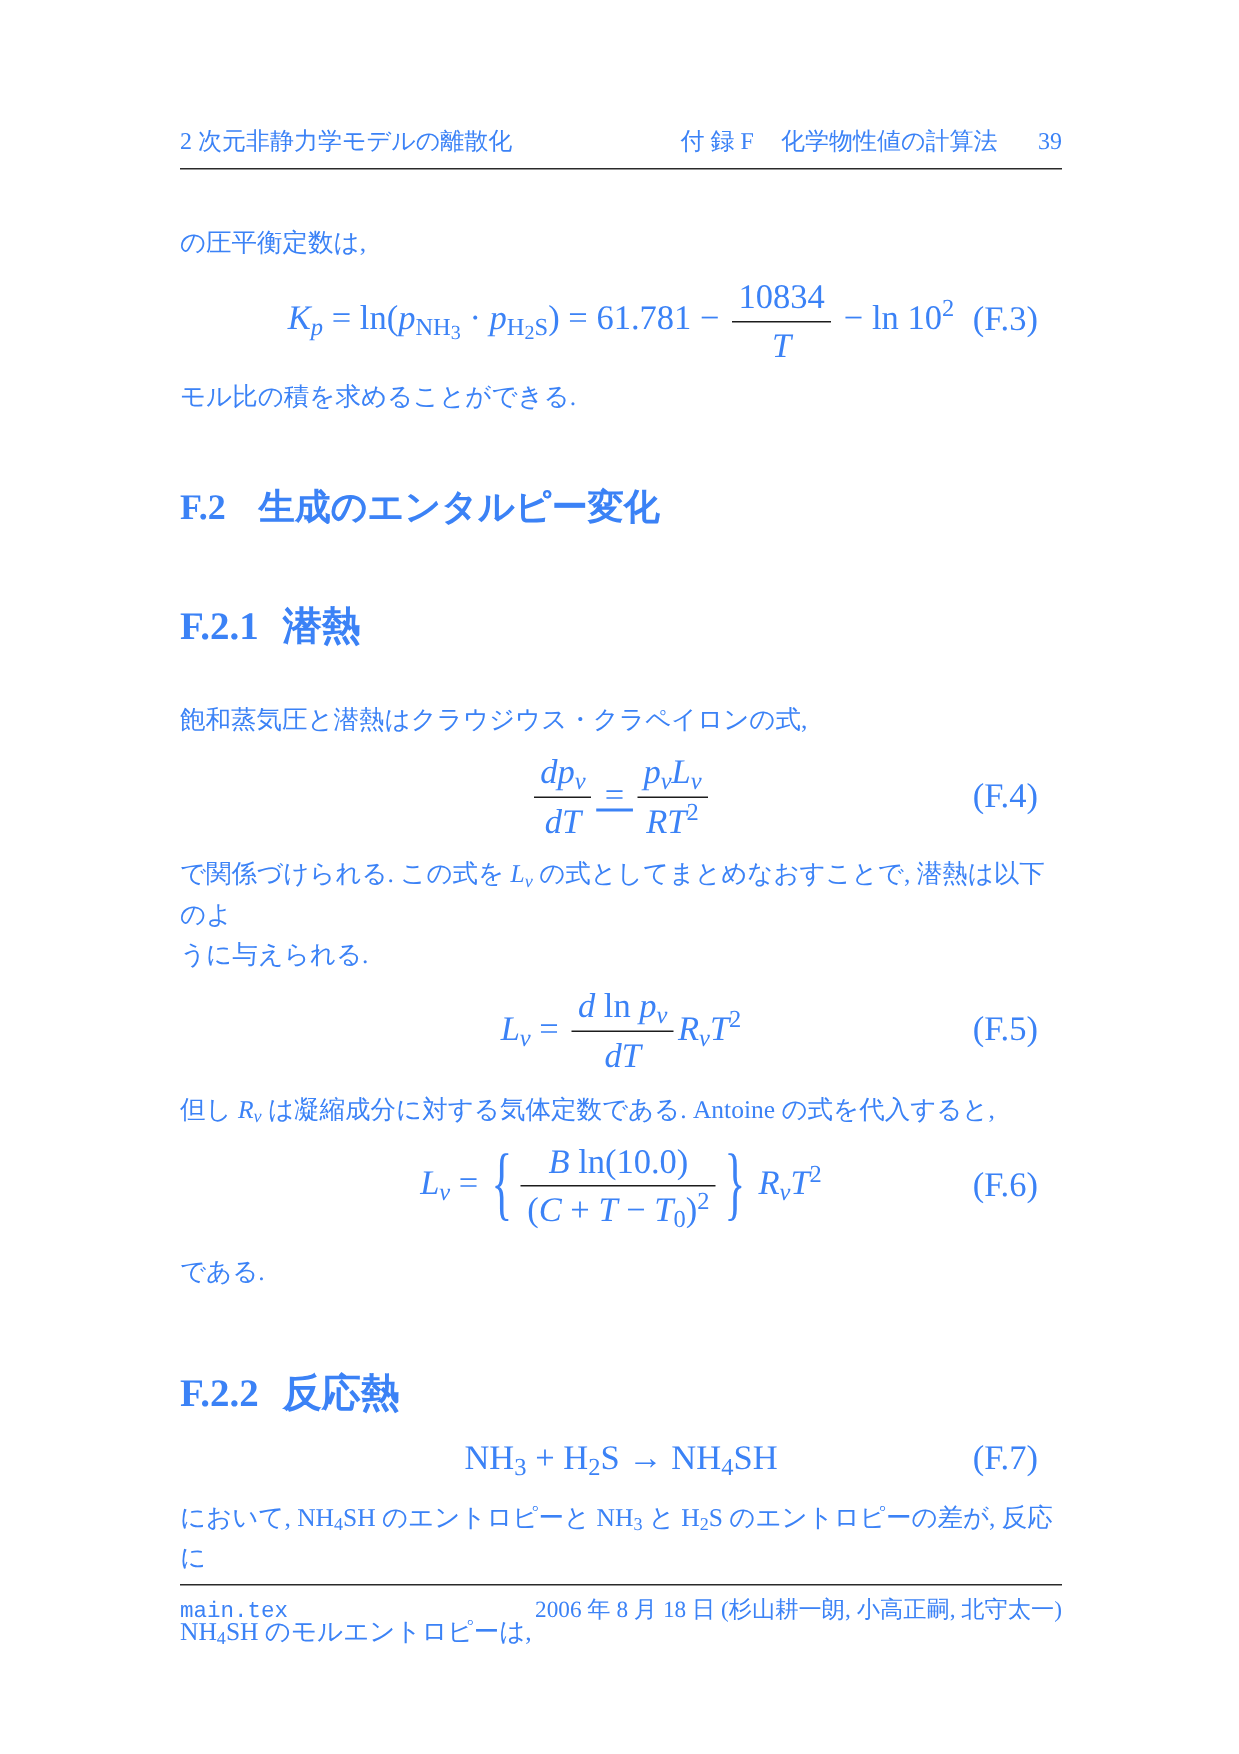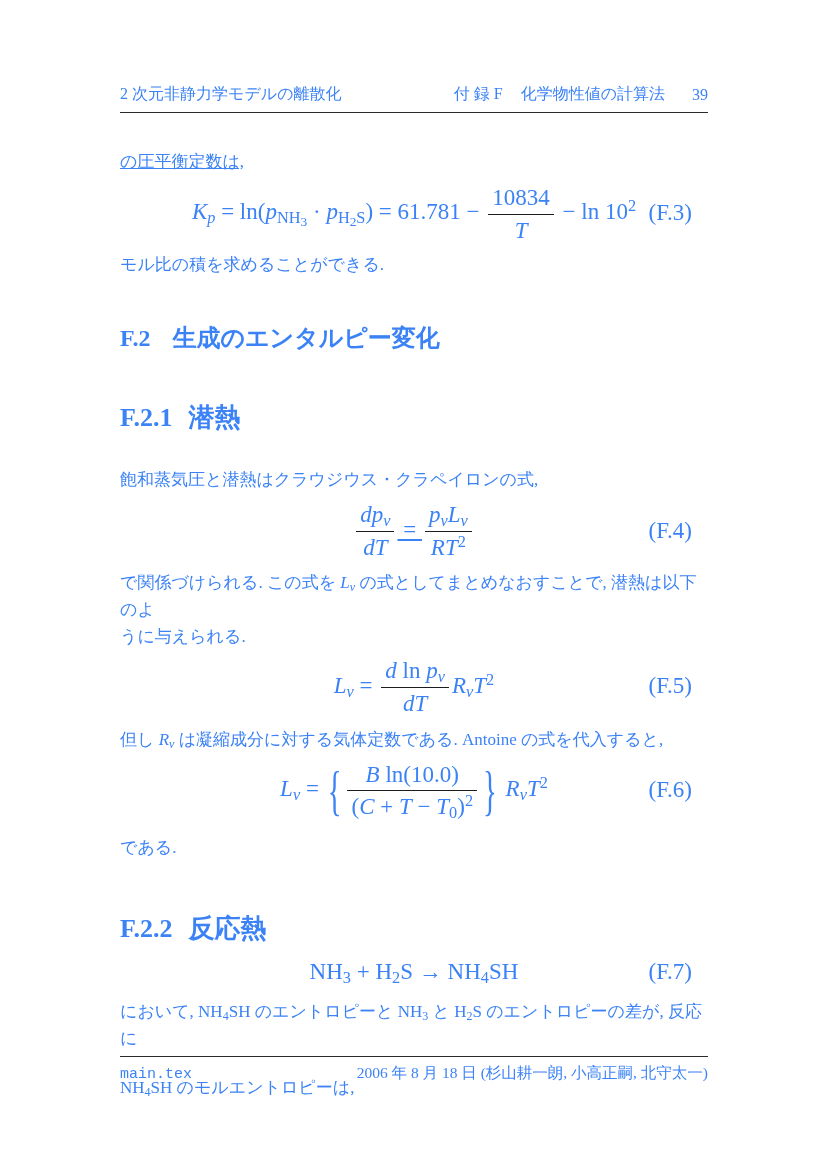--- a/index.html
+++ b/index.html
@@ -20,21 +20,21 @@
     font-size:16px;
     border-bottom:1px solid #2a2a2a;
     padding-bottom:7px;
   }
   .hdr-right { margin-left:auto; display:flex; align-items:center; }
   .hdr-appendix { margin-right:18px; }
   .hdr-pgnum { margin-left:27px; }
 
   
   .body-line { font-size:17px; line-height:27px; }
-  .mt-intro { margin-top:35px;text-decoration:underline; }
+  .mt-intro { margin-top:35px; }
 
   
   h2.sec {
     margin-top:44px;
     font-size:24px; font-weight:bold;
     font-family:"Liberation Serif","DejaVu Serif",serif;
   }
   h2.sec .sec-title { font-family:"Liberation Sans","DejaVu Sans",sans-serif; margin-left:22px; }
   h3.subsec {
     margin-top:46px;

